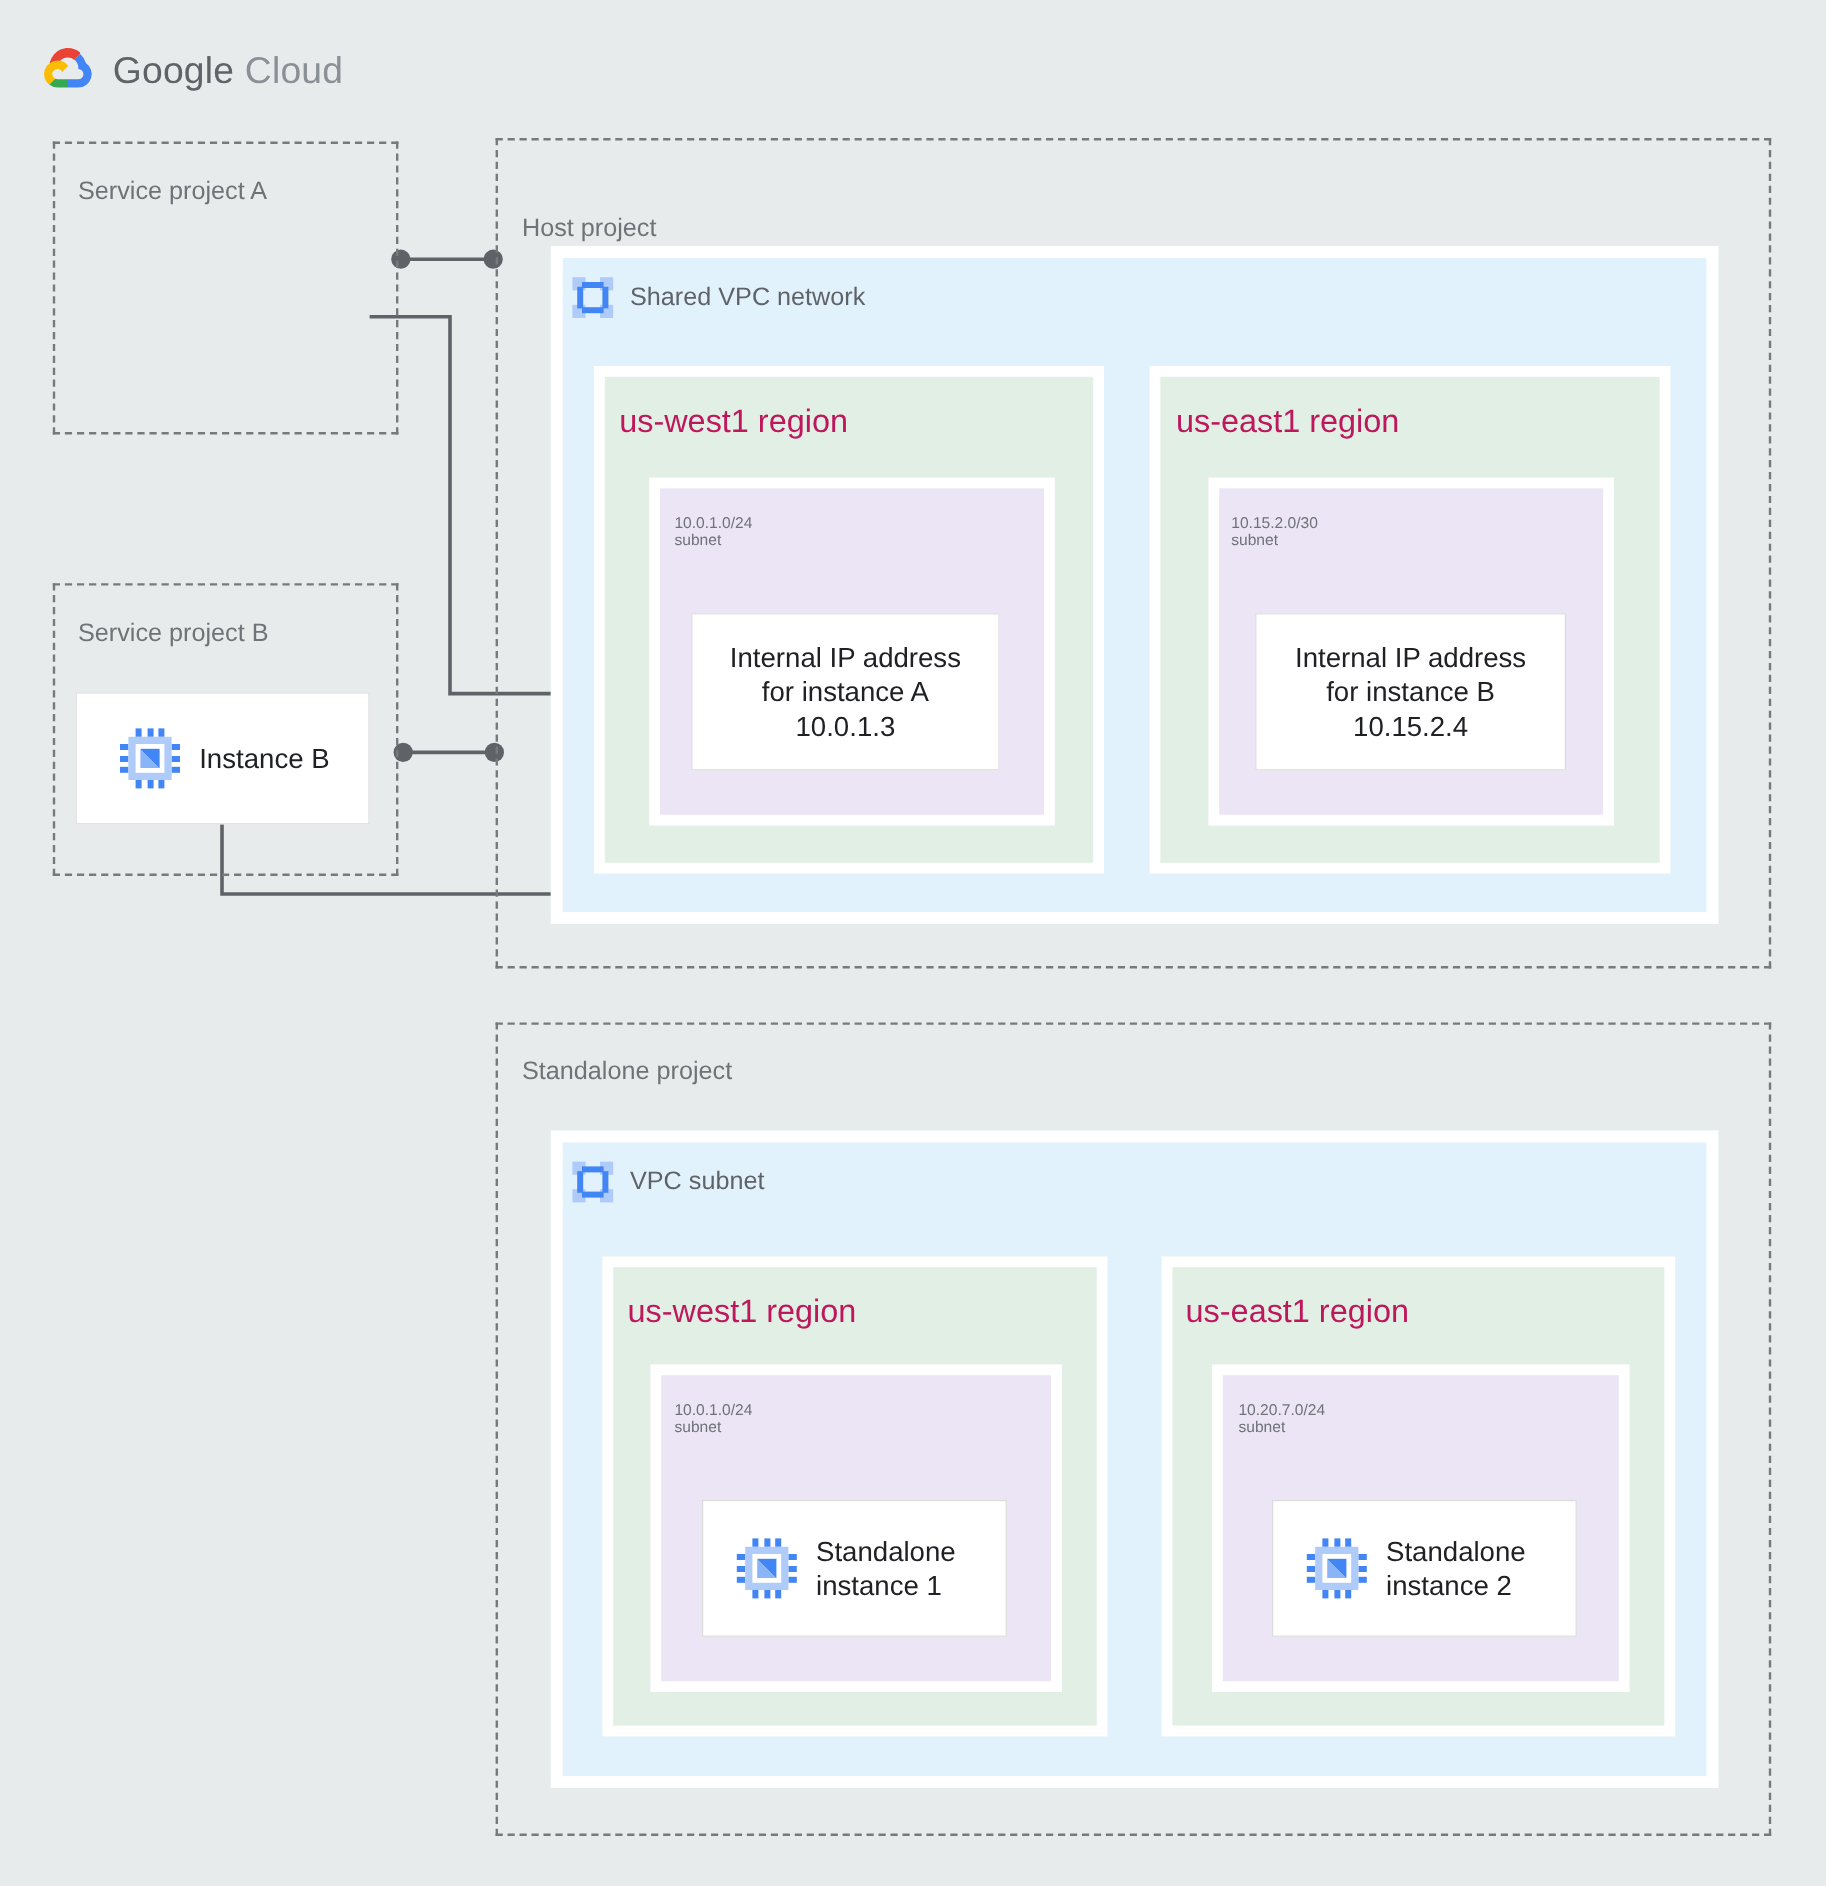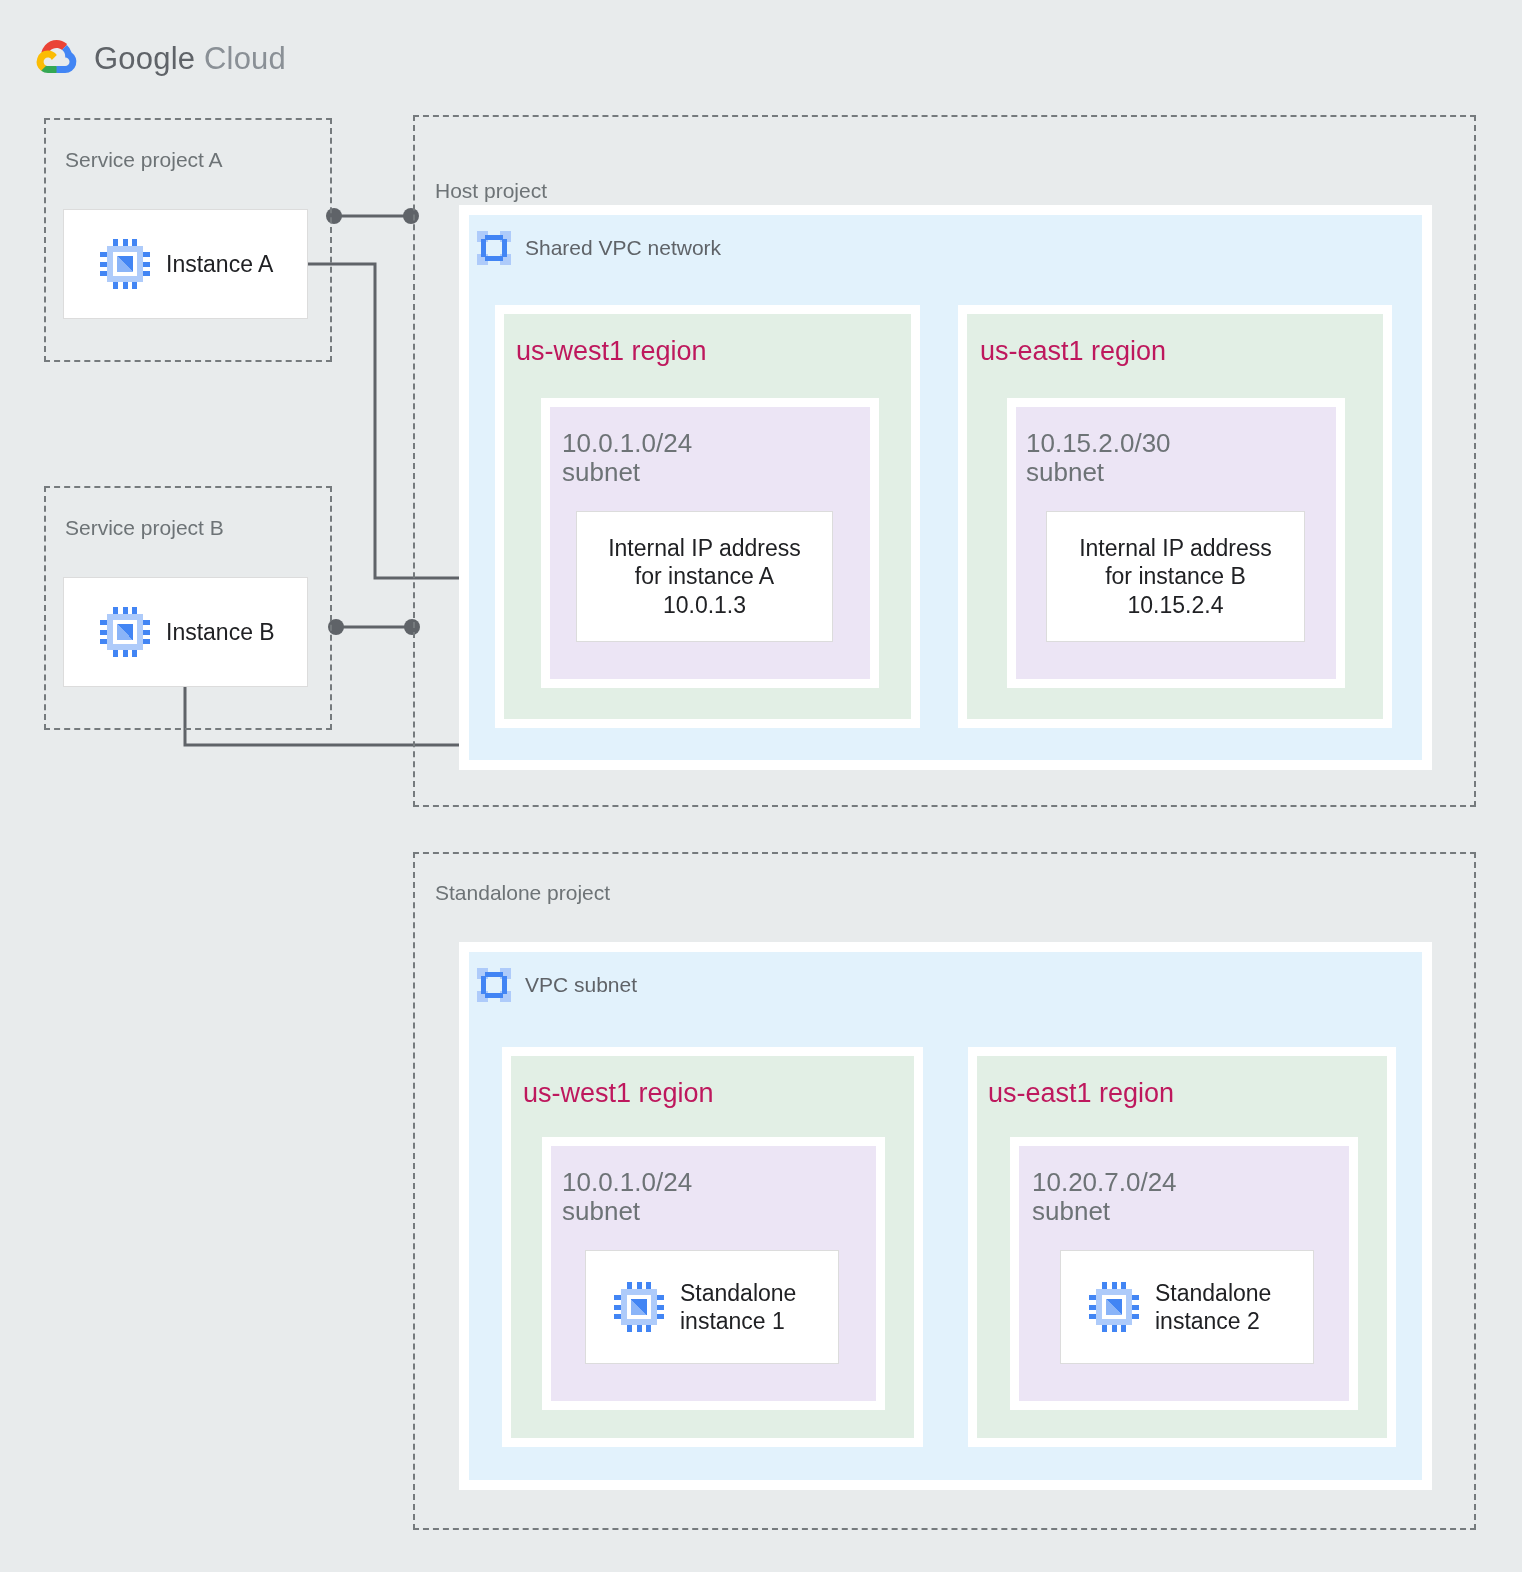--- a/index.html
+++ b/index.html
@@ -96,21 +96,21 @@
 
   
   .subnet {
     position: absolute;
     box-sizing: border-box;
     background: #ece5f5;
     border: 9px solid #ffffff;
   }
   .subnet-label {
     position: absolute;
-    font-size: 26px;
+    font-size: 13px;
     line-height: 1.1;
     color: #6d7376;
     white-space: pre-line;
   }
 
   
   .card {
     position: absolute;
     box-sizing: border-box;
     background: #ffffff;
@@ -196,40 +196,20 @@
     </g>
 
     <g>
       <line x1="840" y1="1307" x2="1060" y2="1307" stroke="#5f6368" stroke-width="3"></line>
     </g>
   </svg>
 
   <div class="proj" style="left:44px; top:118px; width:288px; height:244px;">
   </div>
   <div class="proj-label" style="left:65px; top:148px;">Service project A</div>
-  <div class="card with-icon" style="left:63px; top:209px; width:245px; height:110px; padding-left:36px;">
-    <span class="vm-icon" style="width:50px;height:50px;">
-      <i class="pin t" style="left:13px;"></i>
-        <i class="pin t" style="left:22.5px;"></i>
-        <i class="pin t" style="left:32px;"></i>
-      <i class="pin b" style="left:13px;"></i>
-        <i class="pin b" style="left:22.5px;"></i>
-        <i class="pin b" style="left:32px;"></i>
-      <i class="pin l" style="top:13px;"></i>
-        <i class="pin l" style="top:22.5px;"></i>
-        <i class="pin l" style="top:32px;"></i>
-      <i class="pin r" style="top:13px;"></i>
-        <i class="pin r" style="top:22.5px;"></i>
-        <i class="pin r" style="top:32px;"></i>
-      <i class="body"></i>
-        <i class="inner"></i>
-        <i class="tri"></i>
-    </span>
-    <span class="card-text">Instance A</span>
-  </div>
 
   <div class="proj" style="left:44px; top:486px; width:288px; height:244px;">
   </div>
   <div class="proj-label" style="left:65px; top:516px;">Service project B</div>
   <div class="card with-icon" style="left:63px; top:577px; width:245px; height:110px; padding-left:36px;">
     <span class="vm-icon" style="width:50px;height:50px;">
       <i class="pin t" style="left:13px;"></i>
         <i class="pin t" style="left:22.5px;"></i>
         <i class="pin t" style="left:32px;"></i>
       <i class="pin b" style="left:13px;"></i>

